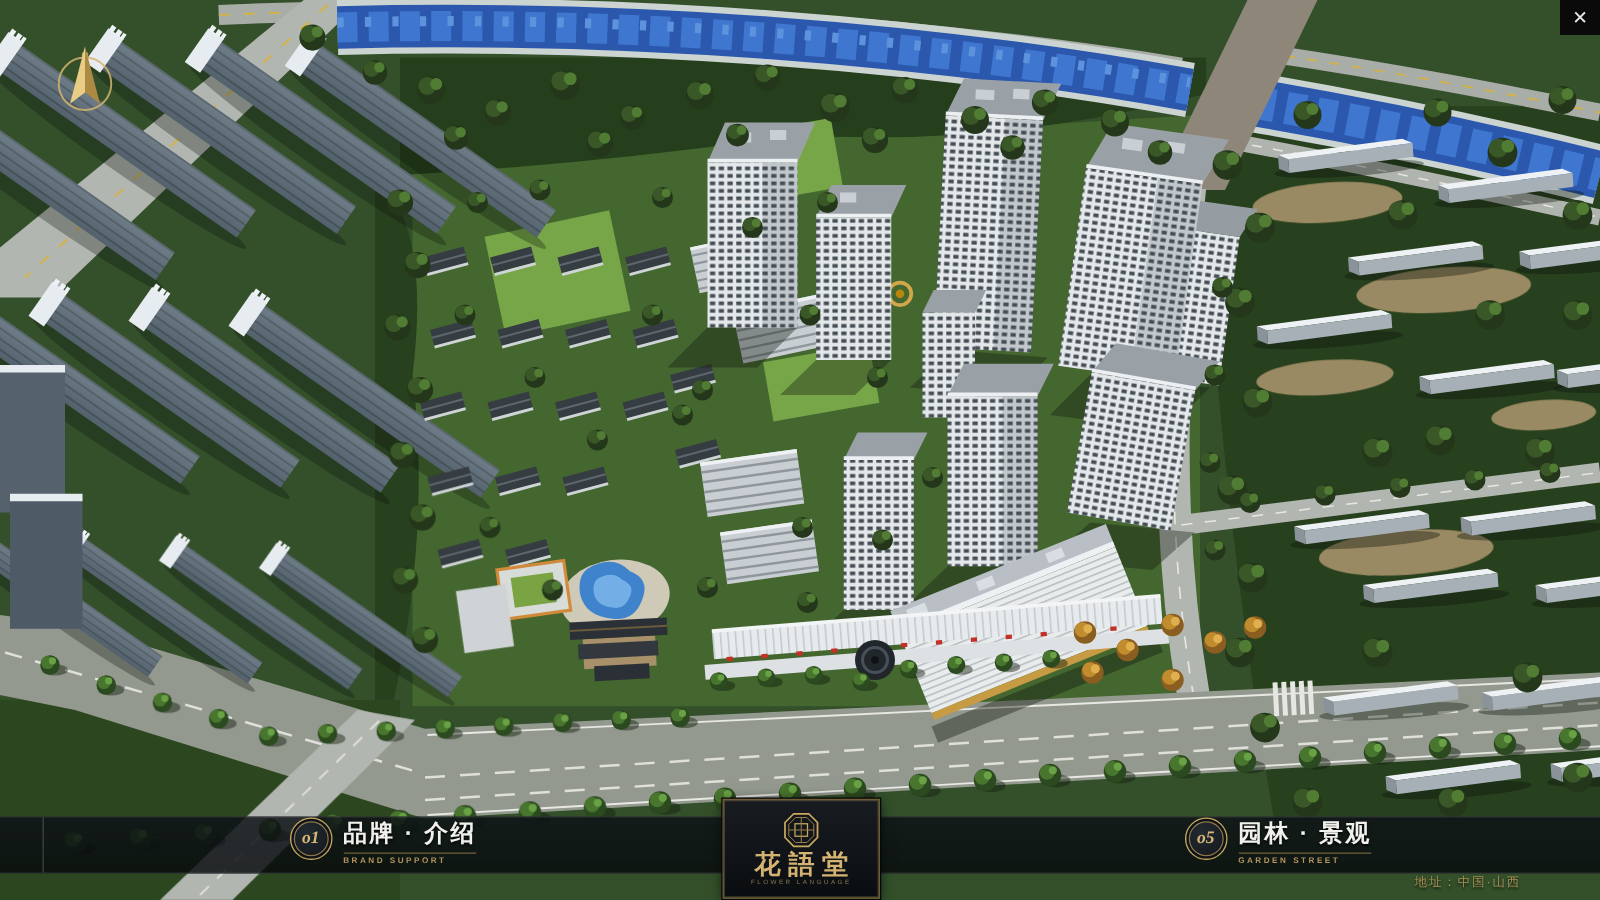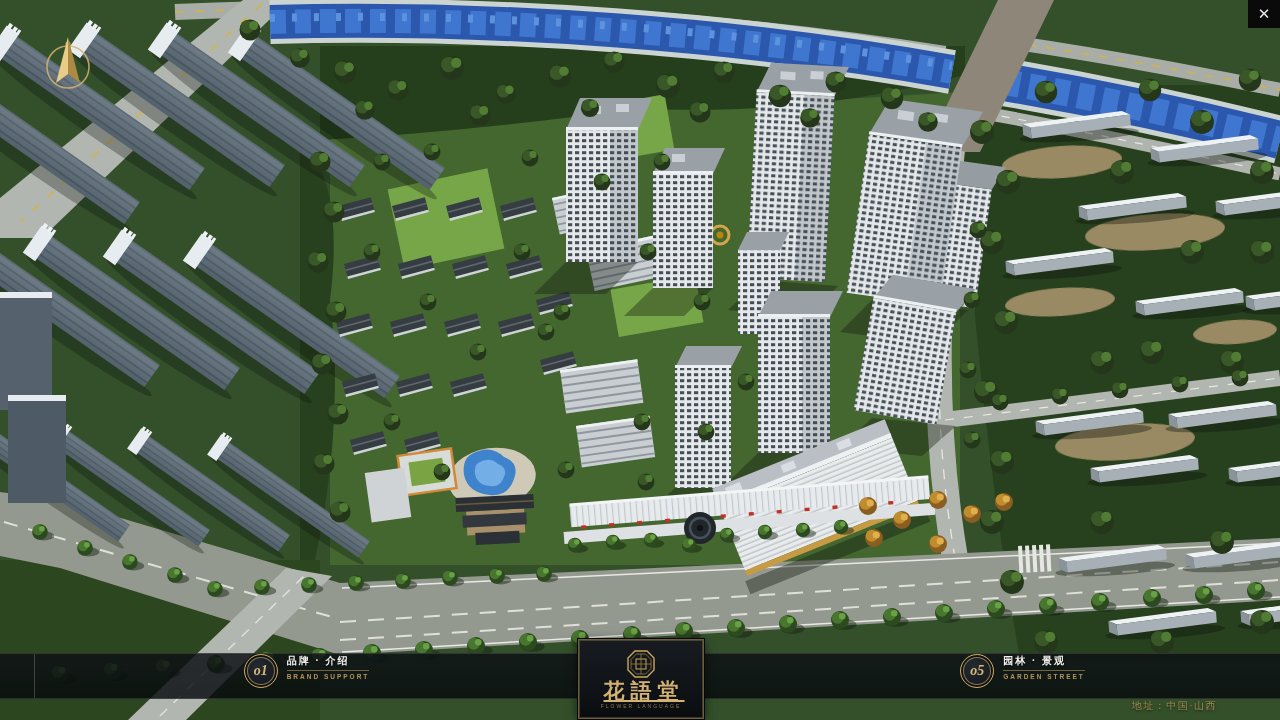--- a/index.html
+++ b/index.html
@@ -27,34 +27,34 @@
             border-left:1px solid rgba(255,255,255,.20);cursor:pointer;}
   .nav-group.right .nav-item:first-child{border-left:none;}
   .nav-group.right .nav-item:last-child{border-right:1px solid rgba(255,255,255,.20);}
   .num-badge{width:32px;height:32px;border-radius:50%;flex:0 0 auto;
              border:1px solid #c9a860;background:radial-gradient(circle at 40% 35%,#232a31,#10151a);
              box-shadow:inset 0 0 0 2px #0e1216,inset 0 0 0 3px rgba(201,168,96,.65);
              display:flex;align-items:center;justify-content:center;}
   .num-badge span{font-family:"Liberation Serif",serif;font-style:italic;font-weight:bold;
                   font-size:14px;color:#d8b877;}
   .nav-text{display:flex;flex-direction:column;align-items:flex-start;}
-  .nav-cn{font-size:10px;font-weight:bold;color:#f1f0ec;letter-spacing:2px;white-space:nowrap;
+  .nav-cn{font-size:19px;font-weight:bold;color:#f1f0ec;letter-spacing:2px;white-space:nowrap;
           text-shadow:0 1px 2px rgba(0,0,0,.8);}
   .nav-en{margin-top:2px;padding-top:2px;border-top:1px solid rgba(190,160,90,.55);
           font-size:6.5px;font-weight:bold;color:#b4955c;letter-spacing:2px;white-space:nowrap;
           align-self:stretch;}
 
   
   .logo-box{position:absolute;left:578px;top:639px;width:124px;height:78px;z-index:25;
             background:linear-gradient(180deg,#181c21,#0a0d10);
             border:1px solid #6f5c38;cursor:pointer;
             box-shadow:0 0 0 1px #060708, inset 0 0 0 1px rgba(201,168,96,.28), 0 2px 10px rgba(0,0,0,.65);
             display:flex;flex-direction:column;align-items:center;justify-content:center;gap:2px;}
   .logo-name{font-family:"Liberation Serif",serif;font-weight:bold;font-size:21px;
-             color:#d4b272;letter-spacing:6px;text-indent:6px;line-height:1;text-decoration:underline;}
+             color:#d4b272;letter-spacing:6px;text-indent:6px;line-height:1;}
   .logo-sub{font-size:5px;color:#8f7a4e;letter-spacing:2px;line-height:1;}
 
   
   .address{position:absolute;right:63px;top:699px;z-index:21;font-size:10px;color:#a58d55;
            letter-spacing:1.5px;text-shadow:0 1px 2px rgba(0,0,0,.7);}
 </style>
 </head>
 <body>
 
 <div class="stage">

